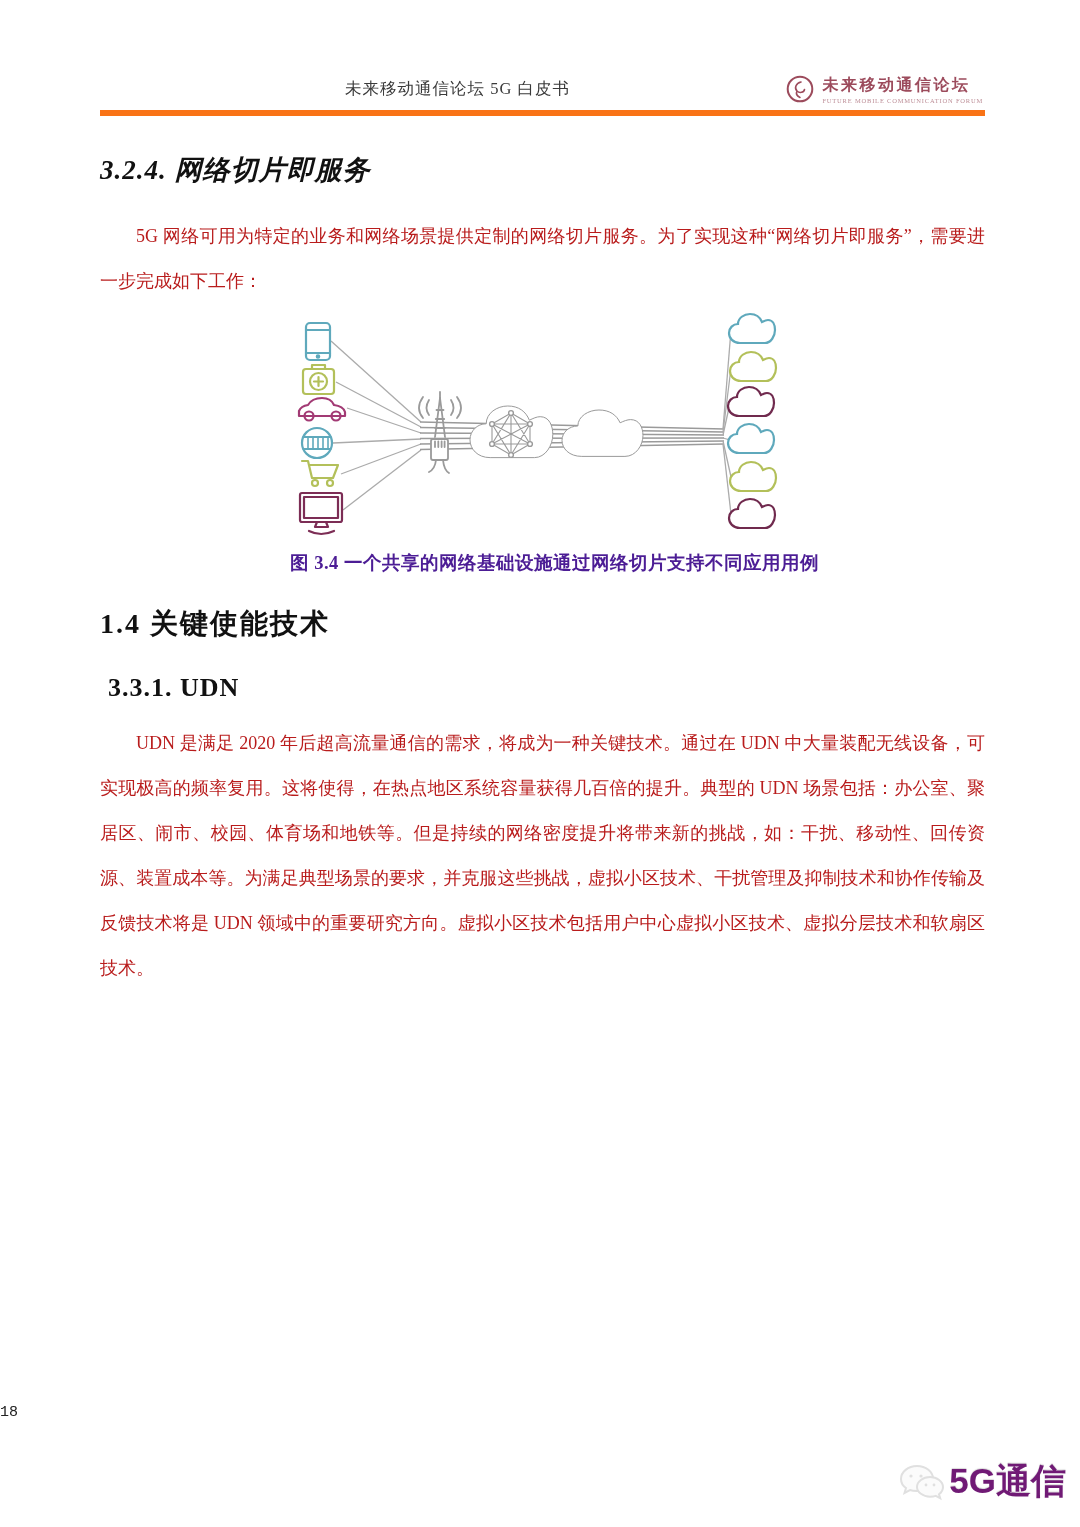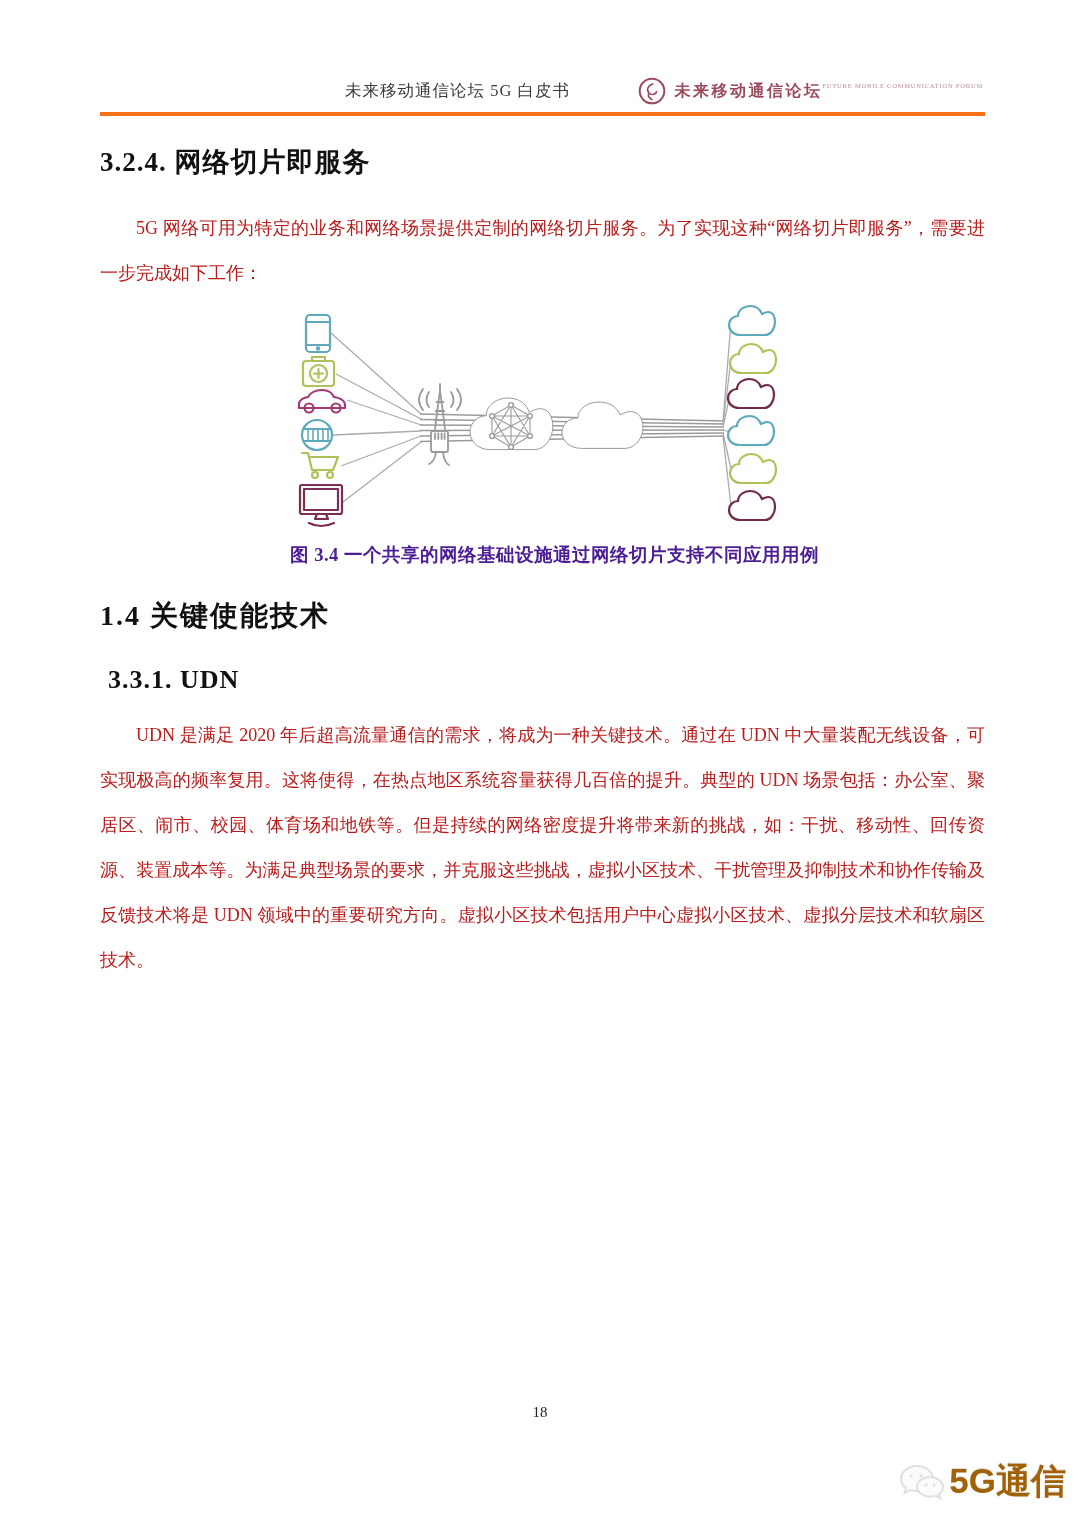--- a/index.html
+++ b/index.html
@@ -5,47 +5,47 @@
   * { box-sizing: border-box; }
   html,body { margin:0; padding:0; }
   body {
     width:1080px; height:1527px; background:#ffffff; position:relative;
     font-family:"Liberation Serif","DejaVu Serif",serif; color:#222;
     overflow:hidden;
   }
   .content { padding:0 95px 0 100px; }
 
   
-  .header { position:relative; padding-top:66px; border-bottom:4px solid #f97316; height:116px; }
+  .header { position:relative; padding-top:66px; border-bottom:6px solid #f97316; height:116px; }
   .doc-title { position:absolute; left:0; right:170px; bottom:10px; text-align:center;
     font-size:16.5px; color:#3a3a3a; letter-spacing:1px; }
   .logo { position:absolute; right:2px; bottom:6px; display:flex; align-items:center; gap:7px; }
-  .logo-texts { display:flex; }
+  .logo-texts { display:flex; flex-direction:column; }
   .logo-name { font-size:16px; font-weight:bold; color:#9c4b5c; letter-spacing:2.5px; }
   .logo-sub { font-size:6.5px; color:#bd8e97; letter-spacing:0.8px; margin-top:1px; }
 
   
-  h1.h324 { font-size:27px; font-weight:bold; color:#111; margin:28px 0 26px 0; letter-spacing:1px; }
+  h1.h324 { font-size:27px; font-weight:bold; color:#111; margin:36px 0 26px 0; letter-spacing:1px;font-style:italic; }
   h1.h33  { font-size:28px; font-weight:bold; color:#111; margin:30px 0 16px 0; letter-spacing:2px; }
   h2.h331 { font-size:26px; font-weight:bold; color:#111; margin:30px 0 18px 8px; letter-spacing:1px; }
 
   
   p.body { font-size:18px; line-height:45px; text-align:justify; margin:0; text-indent:2em; color:#b91c1c; }
   ul.bullets { margin:0; padding:0 0 0 80px; list-style:none; }
   ul.bullets li { position:relative; font-size:18px; line-height:45px; text-align:justify; color:#222; }
   ul.bullets li::before { content:"•"; position:absolute; left:-40px; top:0; font-size:15px; color:#222; }
 
   
   figure.slicing { margin:6px auto 0 auto; width:505px; text-align:center; }
   figcaption { font-size:18.5px; font-weight:bold; color:#4c1d95; margin-top:8px; letter-spacing:0.5px; white-space:nowrap; }
 
   
-  .pagenum { position:absolute; left:0; right:0; bottom:106px; text-align:center; font-size:15px; color:#222; }
+  .pagenum { position:absolute; left:0; right:0; bottom:106px; text-align:left; font-size:15px; color:#222;font-family:Liberation Mono, monospace; }
   .watermark { position:absolute; right:14px; bottom:22px; display:flex; align-items:center; gap:5px;
-    color:#a16207; font-size:35px; font-weight:bold;
+    color:#701a75; font-size:35px; font-weight:bold;
     font-family:"Liberation Sans","DejaVu Sans",sans-serif;
     text-shadow:0 1px 0 #fff, 0 -1px 1px #d9d9d9; }
 </style>
 </head>
 <body>
 
 <div class="content">
 
   <div class="header">
     <div class="doc-title">未来移动通信论坛 5G 白皮书</div>

